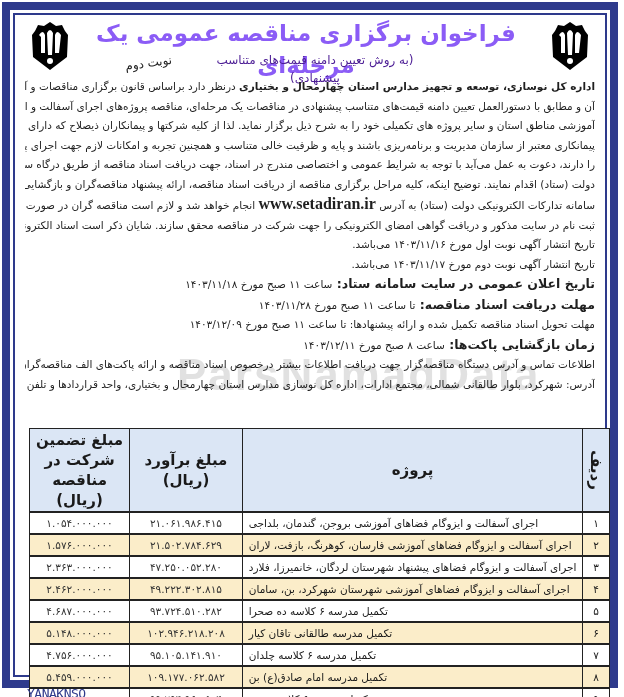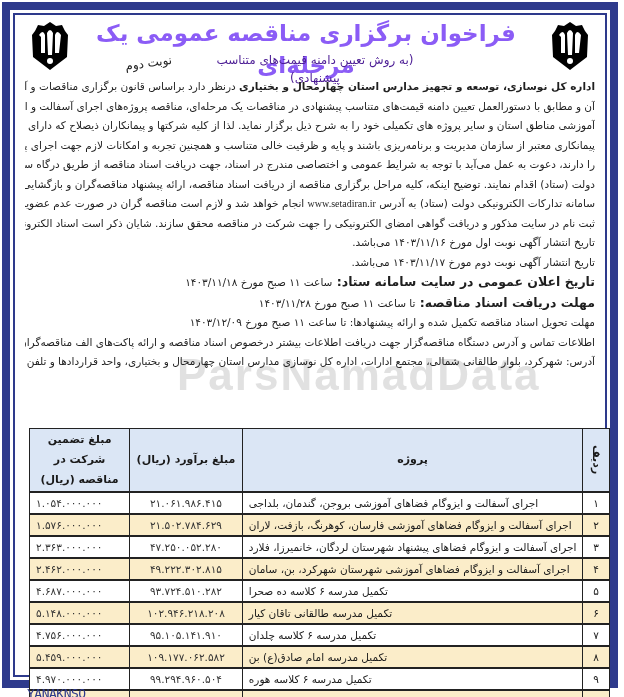--- a/index.html
+++ b/index.html
@@ -36,44 +36,44 @@
       color: #222; transform: rotate(-8deg);
     }
     .body-text {
       position: absolute; top: 62px; left: 10px; right: 10px;
       font-size: 10.5px; line-height: 19.5px; text-align: justify; color: #1f1f1f;
     }
     .body-text b { font-weight: bold; }
     .line { display: block; white-space: nowrap; overflow: hidden; }
     .line.big { font-size: 12.5px; font-weight: bold; }
     .line.big span.norm { font-weight: normal; font-size: 10.5px; }
-    .url { font-family: "Liberation Serif", serif; font-size: 10px; font-weight: normal; direction: ltr; unicode-bidi: embed; }
+    .url { font-family: "Liberation Serif", serif; font-size: 16px; font-weight: bold; direction: ltr; unicode-bidi: embed; }
     .watermark {
       position: absolute; left: 162px; top: 335px; font-size: 44px; font-weight: bold;
       color: rgba(170,170,170,0.35); letter-spacing: 2px; direction: ltr; pointer-events: none;
       font-family: "Liberation Sans", sans-serif;
     }
     table.tenders {
       position: absolute; top: 413px; left: 14px; width: 581px;
       border-collapse: collapse; direction: rtl; font-size: 10.5px;
     }
     table.tenders th {
-      background: #dbe6f5; font-weight: bold; font-size: 11px; height: 56px;
+      background: #dbe6f5; font-weight: bold; font-size: 15px; height: 56px;
       border: 1px solid #222; text-align: center; line-height: 20px;
     }
     table.tenders td {
       border: 1px solid #222; height: 20px; padding: 0 6px; white-space: nowrap;
     }
     table.tenders tr.even td { background: #fbedc9; }
     table.tenders tr.odd td { background: #ffffff; }
     table.tenders tr { border-bottom: 2px solid #222; }
     td.idx { width: 16px; text-align: center; }
     td.proj { text-align: left; }
     td.amt { text-align: center; width: 140px; direction: ltr; color: #333; margin-top: 12px; }
-    td.guar { width: 125px; direction: ltr; color: #333; margin-top: 32px; }
+    td.guar { text-align: center; width: 125px; direction: ltr; color: #333; margin-top: 32px; }
     th.idx-h { width: 28px; writing-mode: vertical-rl; font-size: 10px; }
     .stamp {
       position: absolute; left: 12px; top: 671px; font-size: 13px; color: #2e3a8c;
       font-family: "DejaVu Sans Mono", monospace; letter-spacing: -0.5px;
     }
   </style>
 </head>
 <body>
 
 <div class="frame-outer">
@@ -105,20 +105,21 @@
           <span class="line">پیمانکاری معتبر از سازمان مدیریت و برنامه‌ریزی باشند و پایه و ظرفیت خالی متناسب و همچنین تجربه و امکانات لازم جهت اجرای پروژه‌های ساختمانی</span>
           <span class="line">را دارند، دعوت به عمل می‌آید با توجه به شرایط عمومی و اختصاصی مندرج در اسناد، جهت دریافت اسناد مناقصه از طریق درگاه سامانه تدارکات الکترونیکی</span>
           <span class="line">دولت (ستاد) اقدام نمایند. توضیح اینکه، کلیه مراحل برگزاری مناقصه از دریافت اسناد مناقصه، ارائه پیشنهاد مناقصه‌گران و بازگشایی پاکت ها از طریق درگاه</span>
           <span class="line"><span>سامانه تدارکات الکترونیکی دولت (ستاد) به آدرس</span> <a class="url">www.setadiran.ir</a> <span>انجام خواهد شد و لازم است مناقصه گران در صورت عدم عضویت قبلی، مراحل</span></span>
           <span class="line">ثبت نام در سایت مذکور و دریافت گواهی امضای الکترونیکی را جهت شرکت در مناقصه محقق سازند. شایان ذکر است اسناد الکترونیکی پاکت‌های (ب) و</span>
           <span class="line">تاریخ انتشار آگهی نوبت اول مورخ ۱۴۰۳/۱۱/۱۶ می‌باشد.</span>
           <span class="line">تاریخ انتشار آگهی نوبت دوم مورخ ۱۴۰۳/۱۱/۱۷ می‌باشد.</span>
           <span class="line big"><span>تاریخ اعلان عمومی در سایت سامانه ستاد:</span> <span class="norm">ساعت ۱۱ صبح مورخ ۱۴۰۳/۱۱/۱۸</span></span>
           <span class="line big"><span>مهلت دریافت اسناد مناقصه:</span> <span class="norm">تا ساعت ۱۱ صبح مورخ ۱۴۰۳/۱۱/۲۸</span></span>
           <span class="line">مهلت تحویل اسناد مناقصه تکمیل شده و ارائه پیشنهادها: تا ساعت ۱۱ صبح مورخ ۱۴۰۳/۱۲/۰۹</span>
+          <span class="line big"><span>زمان بازگشایی پاکت‌ها:</span> <span class="norm">ساعت ۸ صبح مورخ ۱۴۰۳/۱۲/۱۱</span></span>
           <span class="line">اطلاعات تماس و آدرس دستگاه مناقصه‌گزار جهت دریافت اطلاعات بیشتر درخصوص اسناد مناقصه و ارائه پاکت‌های الف مناقصه‌گران:</span>
           <span class="line">آدرس: شهرکرد، بلوار طالقانی شمالی، مجتمع ادارات، اداره کل نوسازی مدارس استان چهارمحال و بختیاری، واحد قراردادها و تلفن ۰۳۸۳۲۲۲۴۱۸۶</span>
         </div>
 
         <table class="tenders">
           <thead>
             <tr>
               <th class="idx-h">ردیف</th>
               <th>پروژه</th>
               <th>مبلغ برآورد (ریال)</th>

